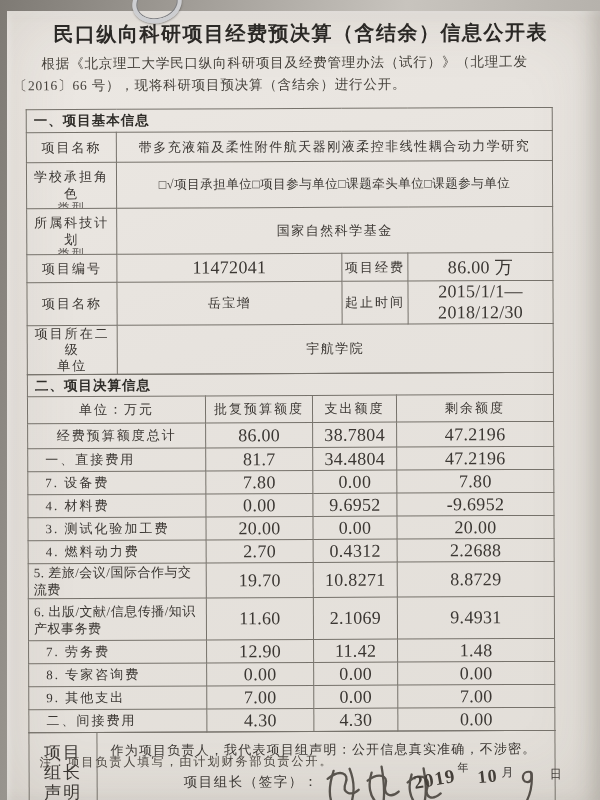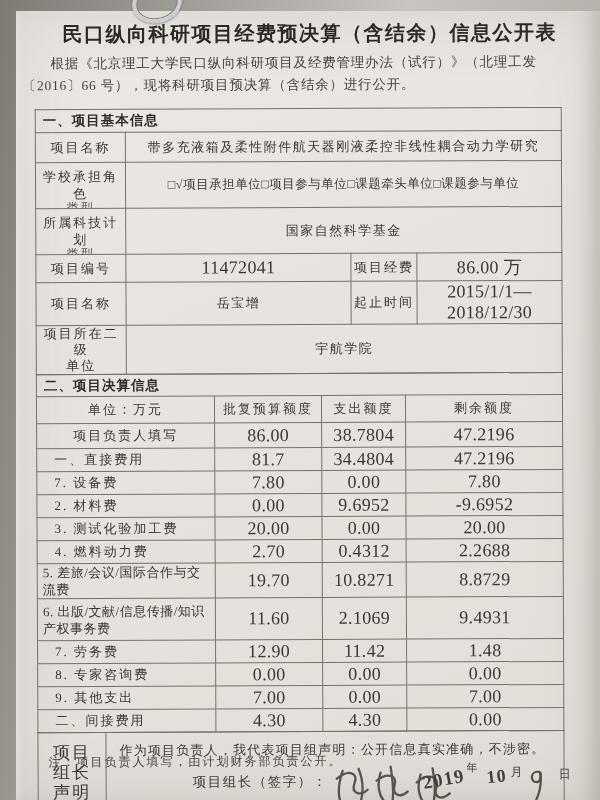--- a/index.html
+++ b/index.html
@@ -8,21 +8,20 @@
     background:linear-gradient(100deg,#7e7a74,#c8c4be 55%,#a9a59f);
     font-family:"Liberation Serif","DejaVu Serif",serif;
   }
   .photo{position:relative;width:600px;height:800px;overflow:hidden;}
   .paper{
     position:absolute;left:7px;top:11px;right:0;bottom:0;
     background:linear-gradient(160deg,#ece8e3,#e7e3de 40%,#e2ded8);
     box-shadow:inset 0 0 70px rgba(105,95,80,.16),
                inset -16px 0 20px -10px rgba(95,88,78,.28),
                inset 3px 3px 6px rgba(255,255,255,.4);
-    margin-left:9px;
   }
   .ring{
     position:absolute;left:132px;top:-17px;width:42px;height:32px;
     border:4px solid #cdced1;border-radius:50%;
     box-shadow:inset 0 0 0 1px #7e7f83,0 1px 2px rgba(50,50,50,.45);
     transform:rotate(-14deg);z-index:5;
   }
   .doc{position:absolute;left:0;top:0;right:0;bottom:0;transform:rotate(-0.25deg);color:#3b3733;}
   .title{
     position:absolute;left:48px;top:9px;width:520px;
@@ -144,39 +143,39 @@
               <tr style="height:22px">
             <td colspan="4" class="sec">二、项目决算信息</td>
           </tr>
           <tr style="height:27px">
             <th class="lblcell">单位：万元</th>
             <th class="lblcell">批复预算额度</th>
             <th class="lblcell">支出额度</th>
             <th class="lblcell">剩余额度</th>
           </tr>
           <tr style="height:25px">
-            <td class="lblcell">项目负责人填写</td>
+            <td class="lblcell">经费预算额度总计</td>
             <td class="num">86.00</td>
             <td class="num">38.7804</td>
             <td class="num">47.2196</td>
           </tr>
           <tr style="height:23px">
             <td class="left lblcell">一、直接费用</td>
             <td class="num">81.7</td>
             <td class="num">34.4804</td>
             <td class="num">47.2196</td>
           </tr>
           <tr style="height:23px">
             <td class="left lblcell">7. 设备费</td>
             <td class="num">7.80</td>
             <td class="num">0.00</td>
             <td class="num">7.80</td>
           </tr>
           <tr style="height:23px">
-            <td class="left lblcell">2. 材料费</td>
+            <td class="left lblcell">4. 材料费</td>
             <td class="num">0.00</td>
             <td class="num">9.6952</td>
             <td class="num">-9.6952</td>
           </tr>
           <tr style="height:23px">
             <td class="left lblcell">3. 测试化验加工费</td>
             <td class="num">20.00</td>
             <td class="num">0.00</td>
             <td class="num">20.00</td>
           </tr>

